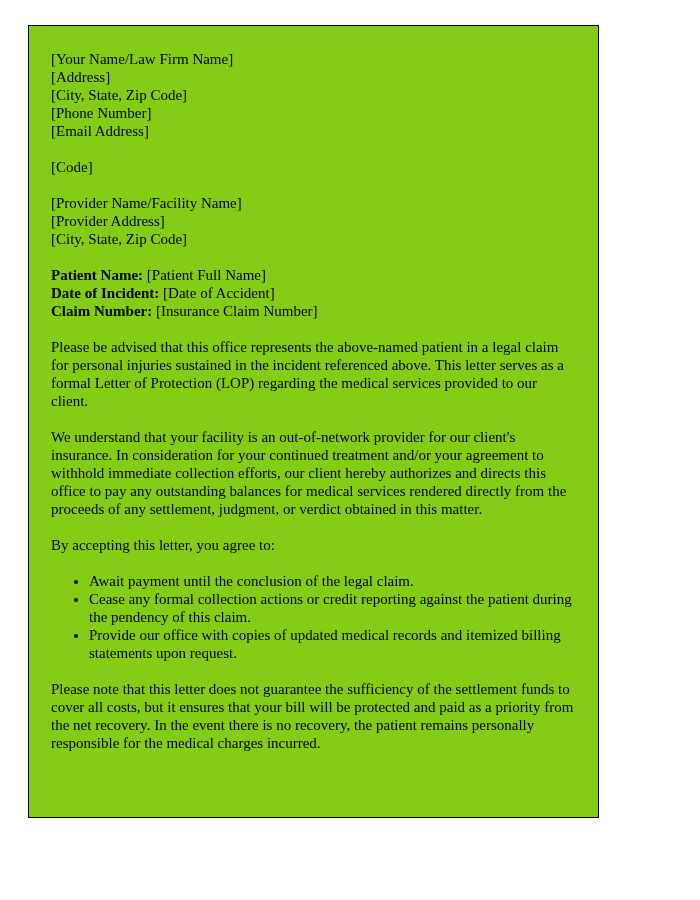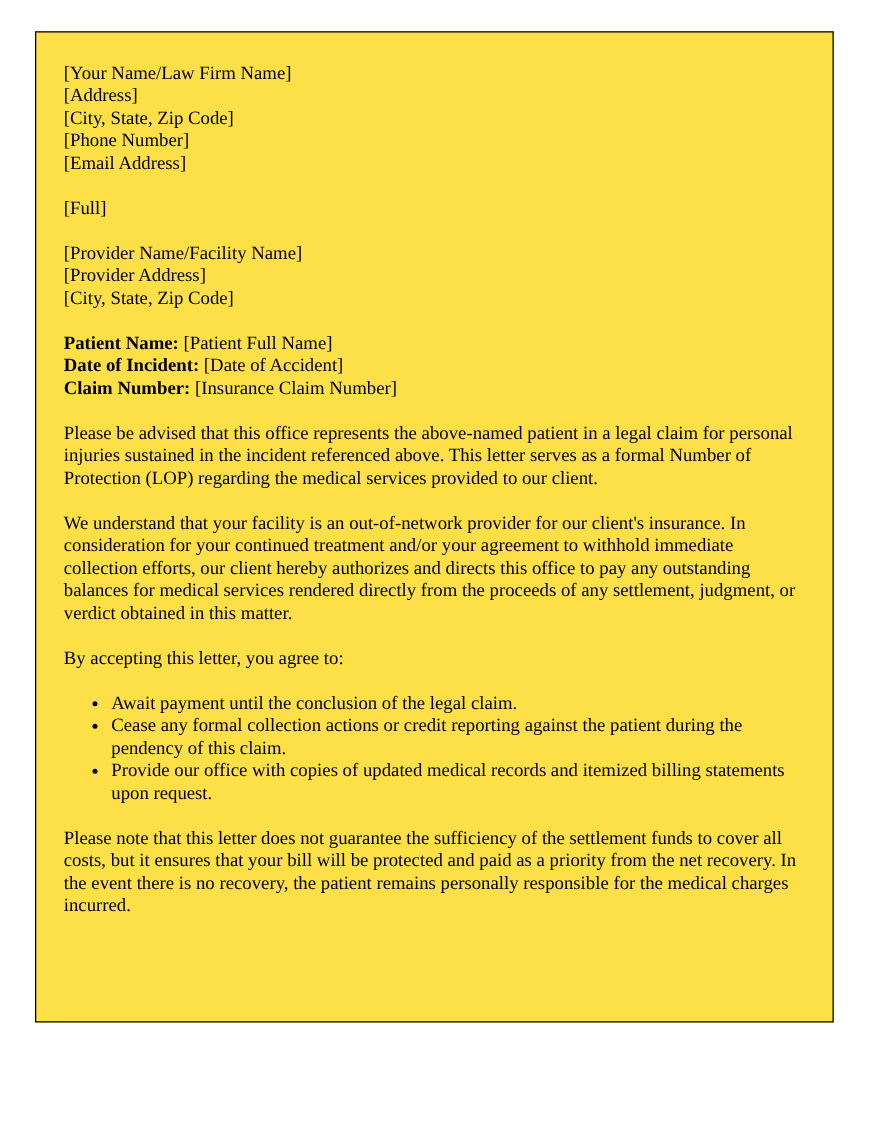--- a/index.html
+++ b/index.html
@@ -11,26 +11,26 @@
     width: 700px;
     height: 900px;
     position: relative;
     font-family: "Liberation Serif", "DejaVu Serif", serif;
     color: #000000;
   }
   .page {
     position: absolute;
     left: 28px;
     top: 25px;
-    width: 639px;
+    width: 571px;
     height: 793px;
     border: 1px solid #000000;
     box-sizing: border-box;
     padding: 24px 22px;
-    background: #fde047;
+    background: #84cc16;
     overflow: hidden;
     font-size: 15px;
     line-height: 18px;
   }
   .block {
     margin: 0 0 18px 0;
   }
   .line {
     margin: 0;
   }
@@ -56,38 +56,38 @@
 
   <div class="block">
     <div class="line">[Your Name/Law Firm Name]</div>
     <div class="line">[Address]</div>
     <div class="line">[City, State, Zip Code]</div>
     <div class="line">[Phone Number]</div>
     <div class="line">[Email Address]</div>
   </div>
 
   <div class="block">
-    <div class="line">[Full]</div>
+    <div class="line">[Code]</div>
   </div>
 
   <div class="block">
     <div class="line">[Provider Name/Facility Name]</div>
     <div class="line">[Provider Address]</div>
     <div class="line">[City, State, Zip Code]</div>
   </div>
 
 
   <div class="block">
     <div class="line"><span class="bold">Patient Name:</span><span> [Patient Full Name]</span></div>
     <div class="line"><span class="bold">Date of Incident:</span><span> [Date of Accident]</span></div>
     <div class="line"><span class="bold">Claim Number:</span><span> [Insurance Claim Number]</span></div>
   </div>
 
 
-  <p class="para">Please be advised that this office represents the above-named patient in a legal claim for personal injuries sustained in the incident referenced above. This letter serves as a formal Number of Protection (LOP) regarding the medical services provided to our client.</p>
+  <p class="para">Please be advised that this office represents the above-named patient in a legal claim for personal injuries sustained in the incident referenced above. This letter serves as a formal Letter of Protection (LOP) regarding the medical services provided to our client.</p>
 
   <p class="para">We understand that your facility is an out-of-network provider for our client's insurance. In consideration for your continued treatment and/or your agreement to withhold immediate collection efforts, our client hereby authorizes and directs this office to pay any outstanding balances for medical services rendered directly from the proceeds of any settlement, judgment, or verdict obtained in this matter.</p>
 
   <p class="para">By accepting this letter, you agree to:</p>
 
   <ul class="bullets">
     <li>Await payment until the conclusion of the legal claim.</li>
     <li>Cease any formal collection actions or credit reporting against the patient during the pendency of this claim.</li>
     <li>Provide our office with copies of updated medical records and itemized billing statements upon request.</li>
   </ul>

